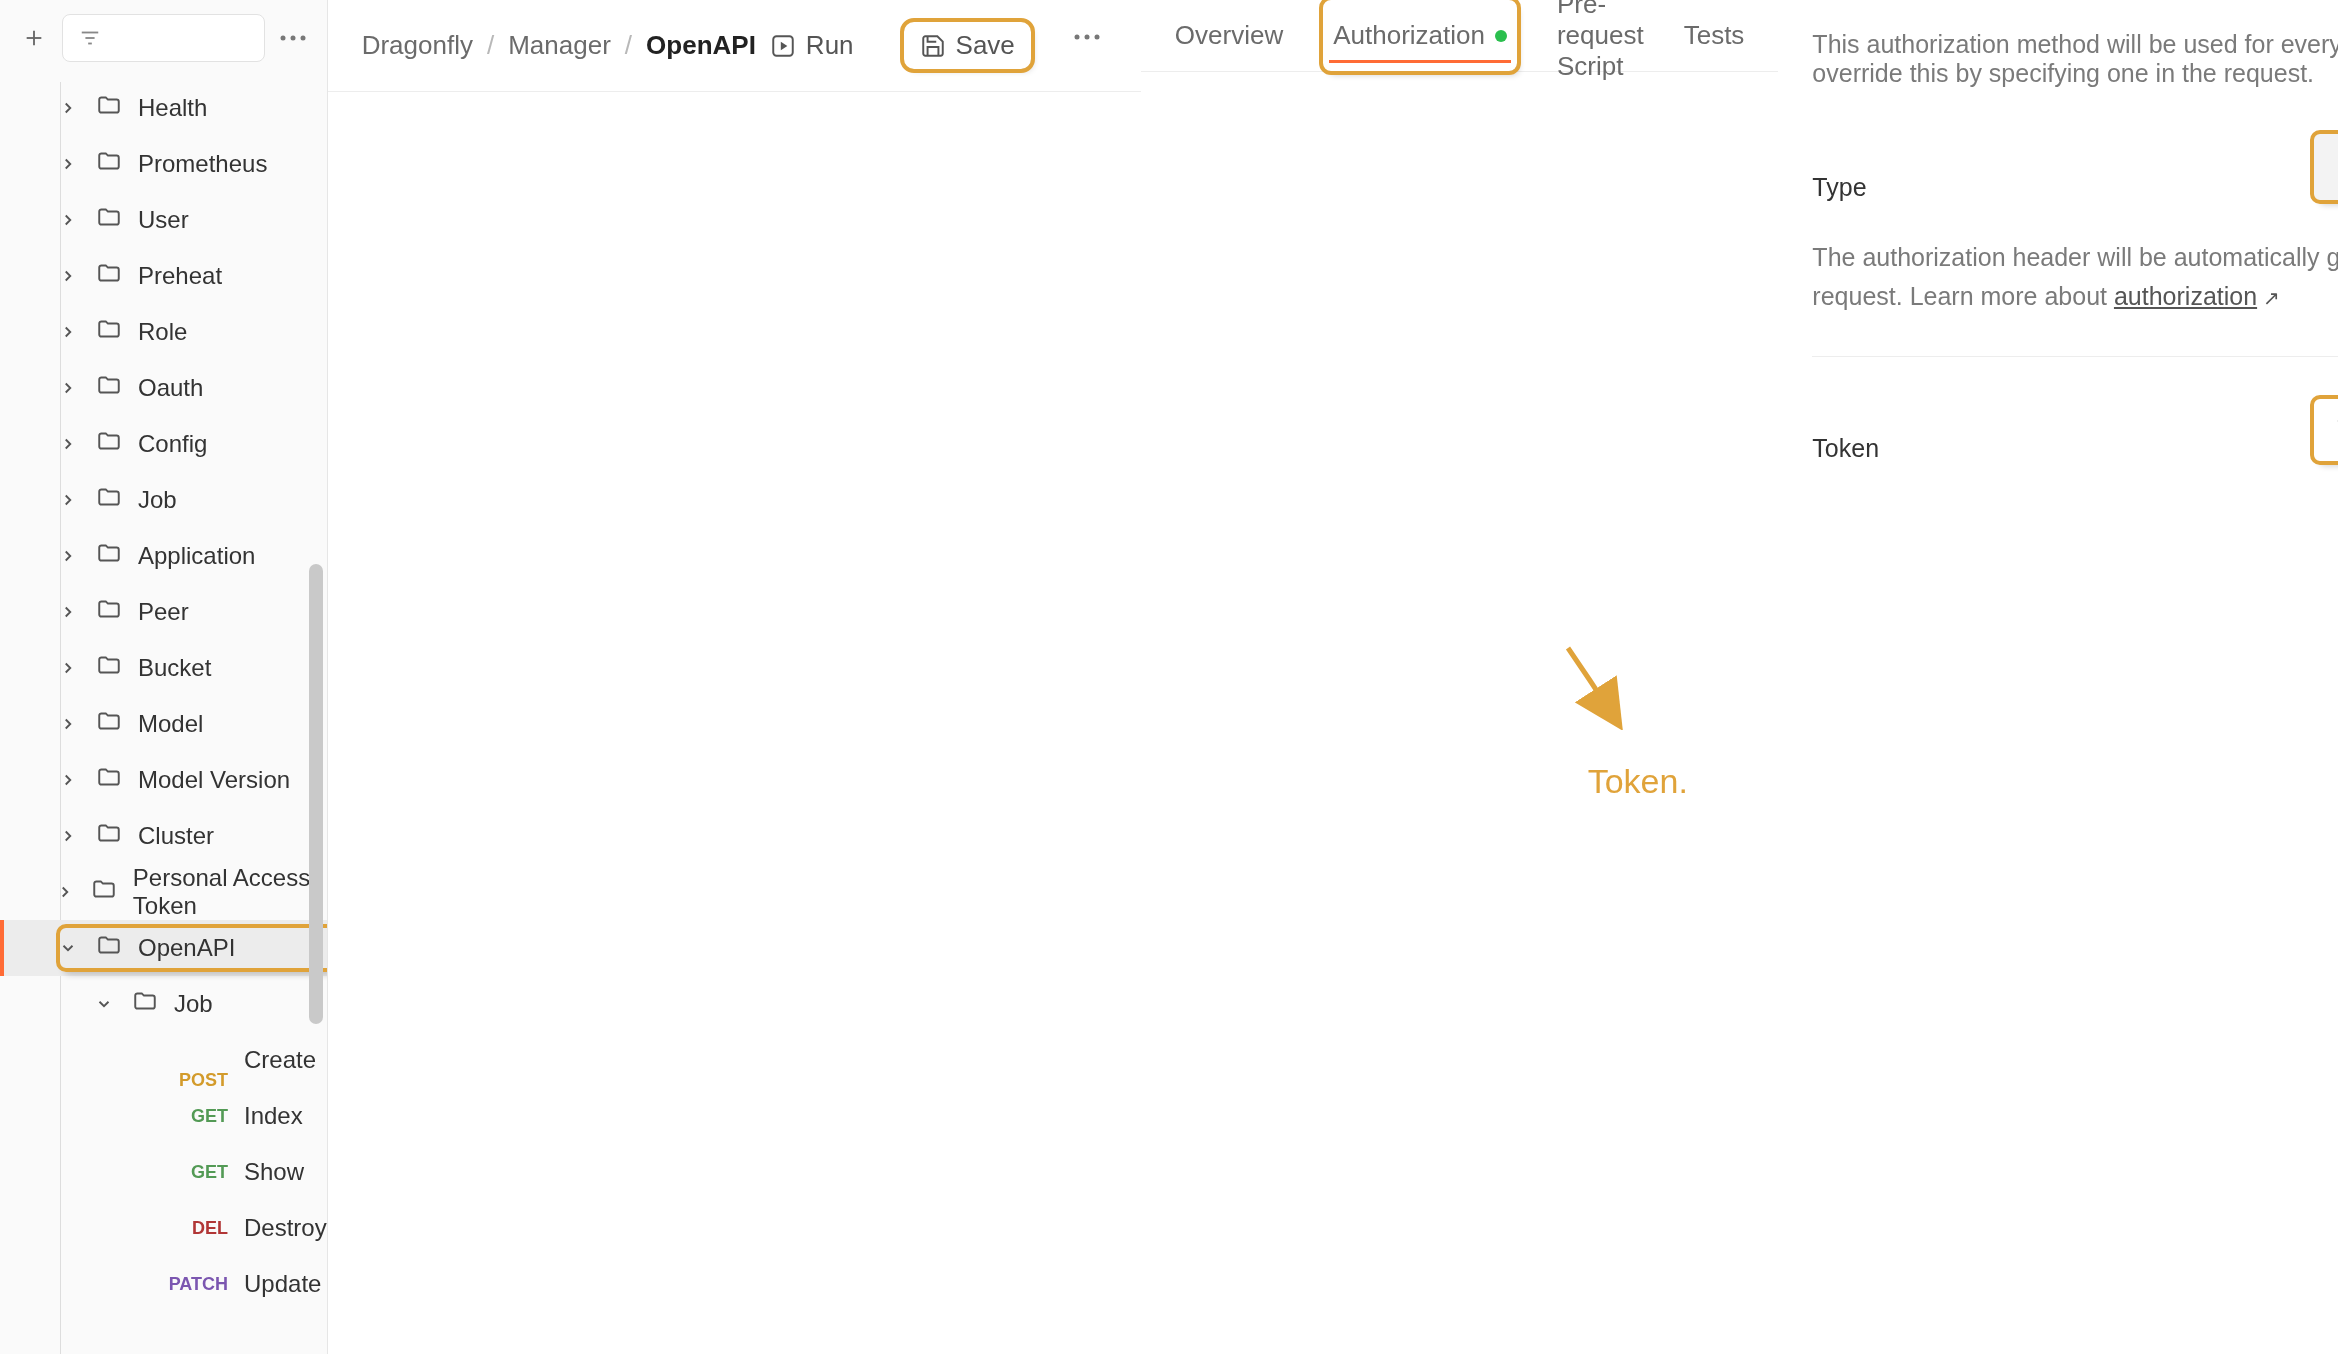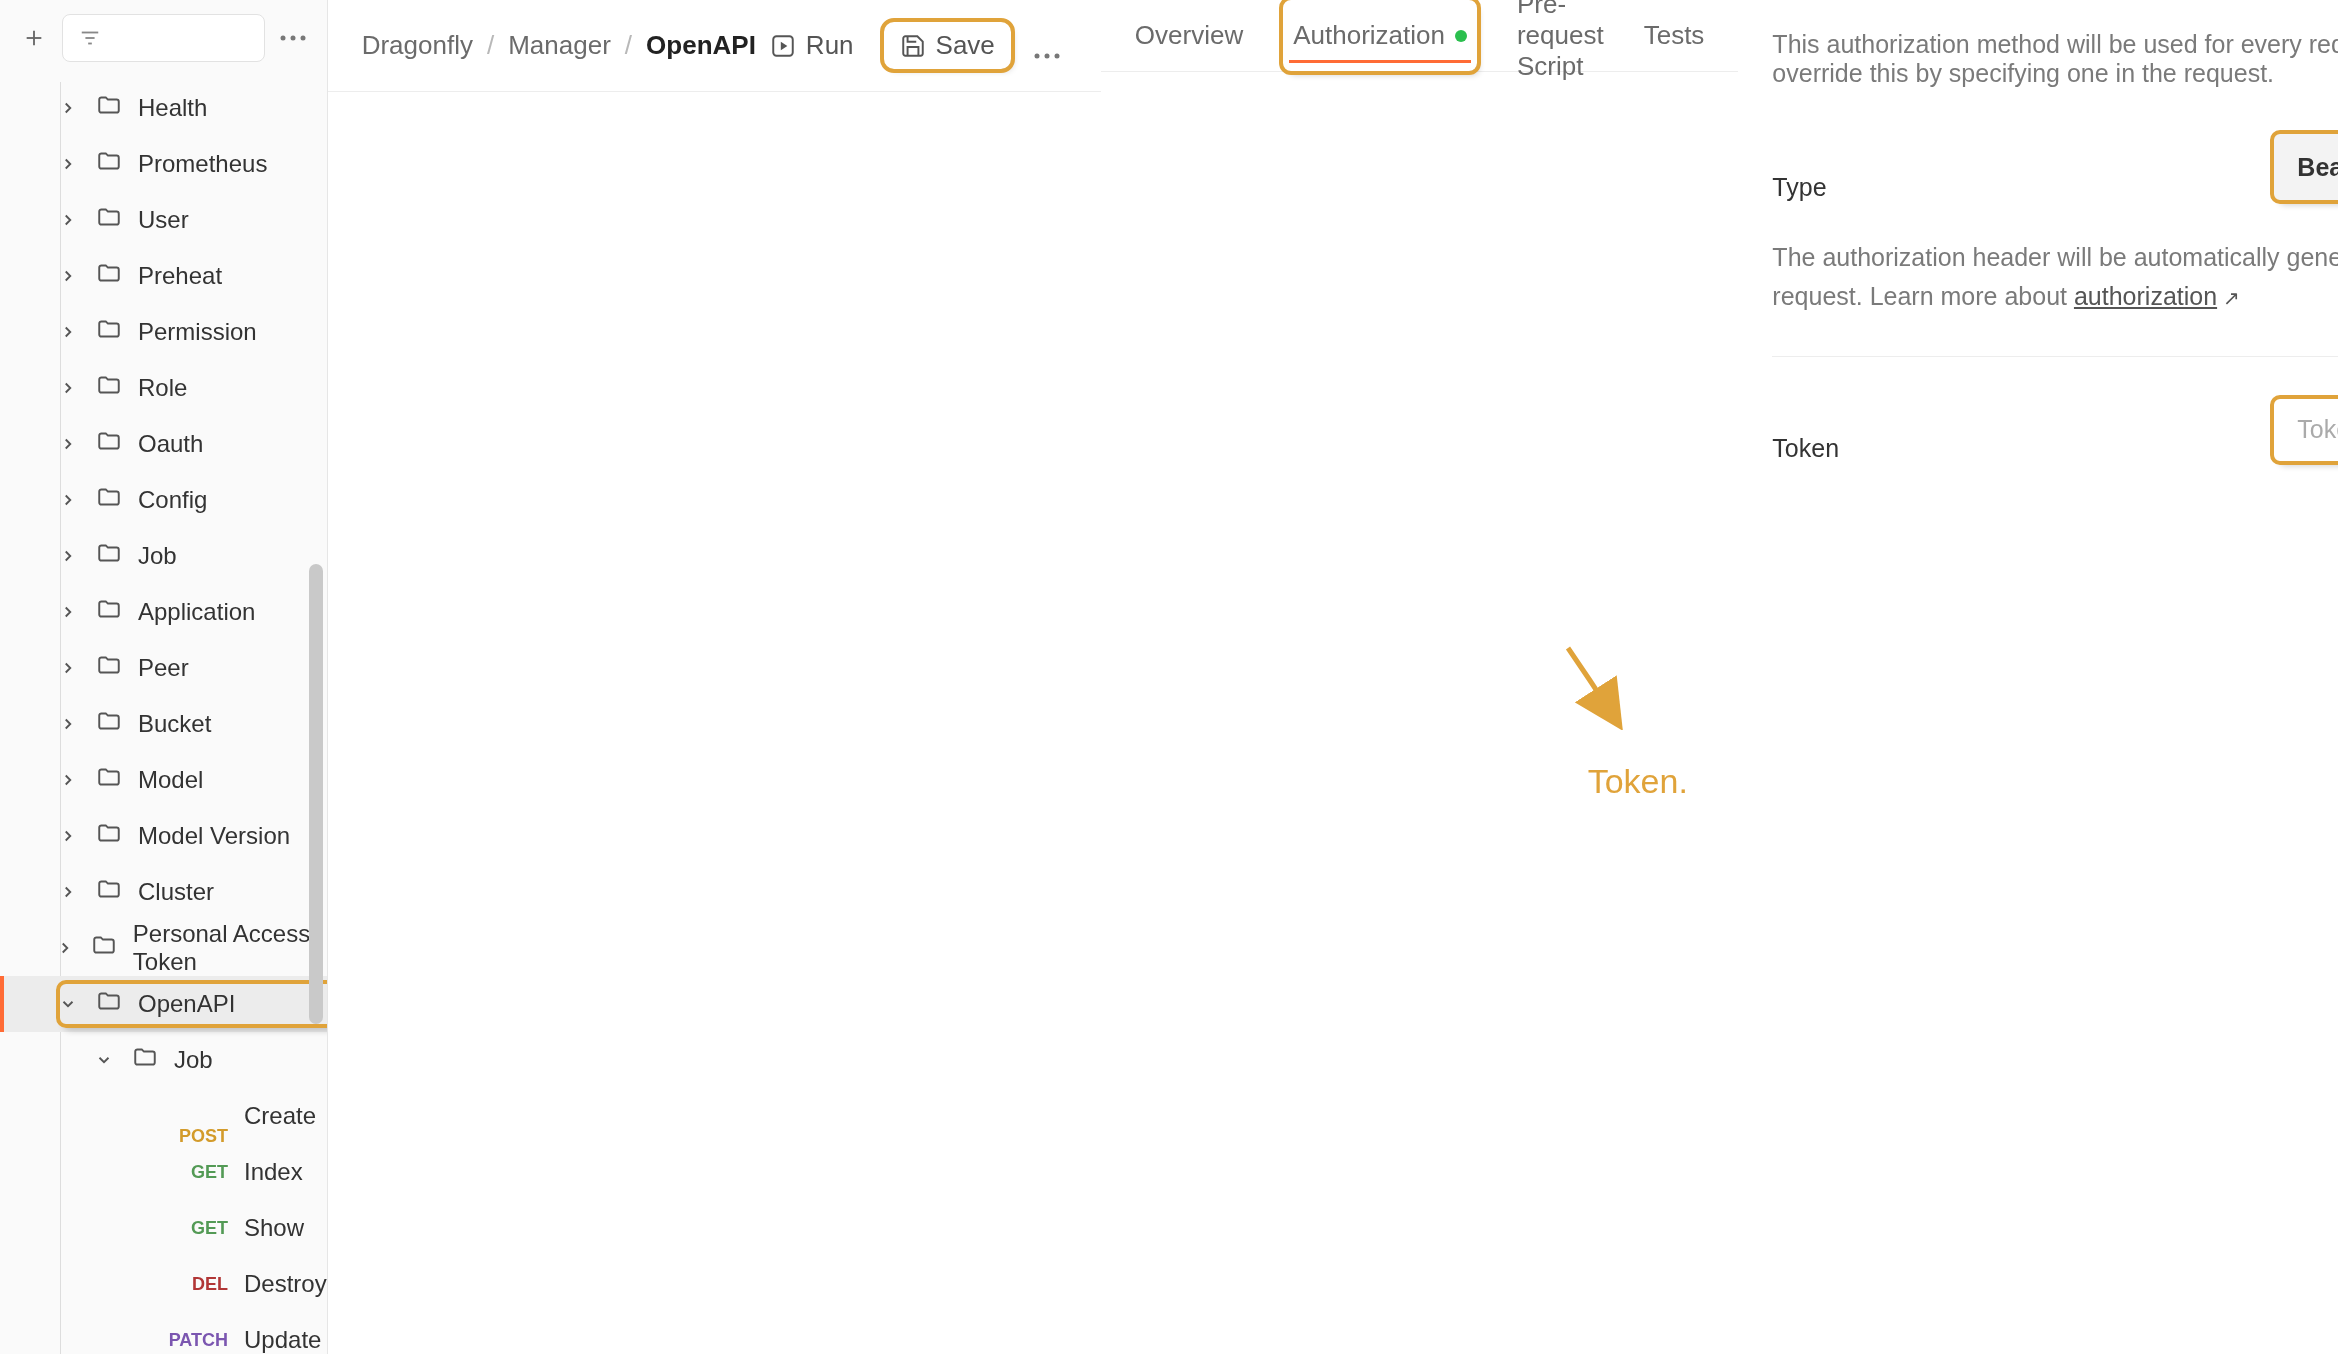--- a/index.html
+++ b/index.html
@@ -143,22 +143,22 @@
     display: flex;
     align-items: center;
     gap: 14px;
     font-size: 26px;
     color: #6b6b6b;
   }
   .breadcrumb .sep { color: #b8b8b8; }
   .breadcrumb .current { color: #222; font-weight: 600; }
   .top-actions {
     display: flex;
-    align-items: flex-end;
-    gap: 16px;
+    align-items: flex-start;
+    gap: 36px;
   }
   .action-btn {
     display: flex; align-items: center; gap: 10px;
     color: #555;
     font-size: 26px;
     padding: 8px 14px;
     border-radius: 8px;
     cursor: pointer;
   }
   .action-btn.save-hl {
@@ -361,31 +361,20 @@
           </div>
           <div class="tree-row">
             <span class="tree-toggle">
               <svg width="18" height="18" viewBox="0 0 24 24" fill="none" stroke="currentColor" stroke-width="2.5">
                 <polyline points="9 6 15 12 9 18"></polyline>
               </svg>
             </span>
             <span class="folder-ico"><svg width="26" height="26" viewBox="0 0 24 24" fill="none" stroke="currentColor" stroke-width="1.8">
                 <path d="M3 7a2 2 0 0 1 2-2h4l2 2h8a2 2 0 0 1 2 2v8a2 2 0 0 1-2 2H5a2 2 0 0 1-2-2V7z"></path>
               </svg></span>
-            <span>Permission</span>
-          </div>
-          <div class="tree-row">
-            <span class="tree-toggle">
-              <svg width="18" height="18" viewBox="0 0 24 24" fill="none" stroke="currentColor" stroke-width="2.5">
-                <polyline points="9 6 15 12 9 18"></polyline>
-              </svg>
-            </span>
-            <span class="folder-ico"><svg width="26" height="26" viewBox="0 0 24 24" fill="none" stroke="currentColor" stroke-width="1.8">
-                <path d="M3 7a2 2 0 0 1 2-2h4l2 2h8a2 2 0 0 1 2 2v8a2 2 0 0 1-2 2H5a2 2 0 0 1-2-2V7z"></path>
-              </svg></span>
             <span>Role</span>
           </div>
           <div class="tree-row">
             <span class="tree-toggle">
               <svg width="18" height="18" viewBox="0 0 24 24" fill="none" stroke="currentColor" stroke-width="2.5">
                 <polyline points="9 6 15 12 9 18"></polyline>
               </svg>
             </span>
             <span class="folder-ico"><svg width="26" height="26" viewBox="0 0 24 24" fill="none" stroke="currentColor" stroke-width="1.8">
                 <path d="M3 7a2 2 0 0 1 2-2h4l2 2h8a2 2 0 0 1 2 2v8a2 2 0 0 1-2 2H5a2 2 0 0 1-2-2V7z"></path>

